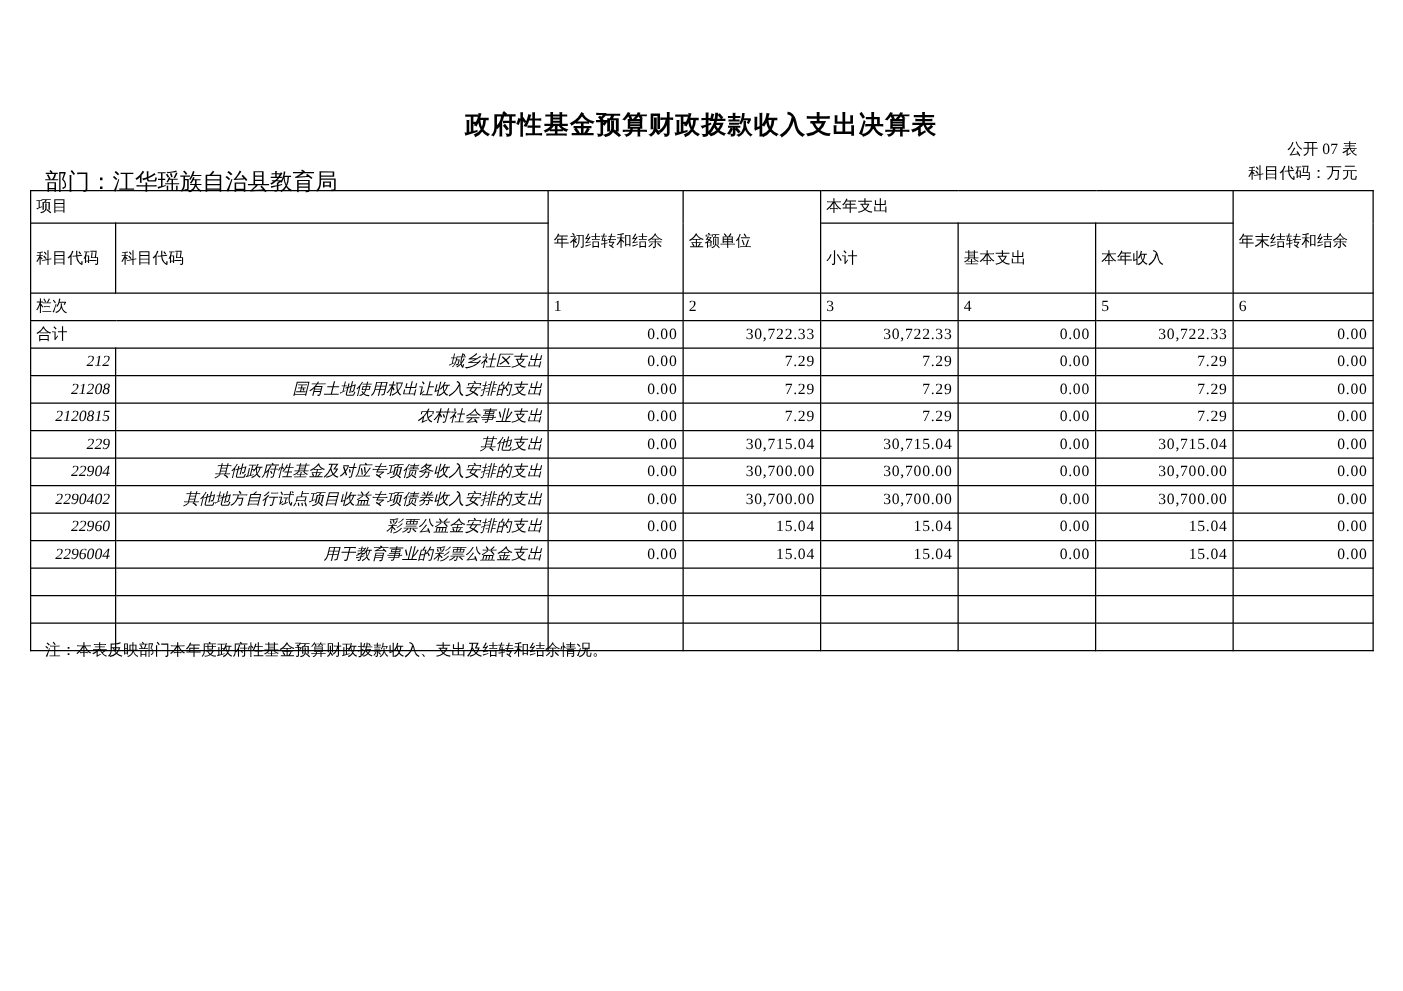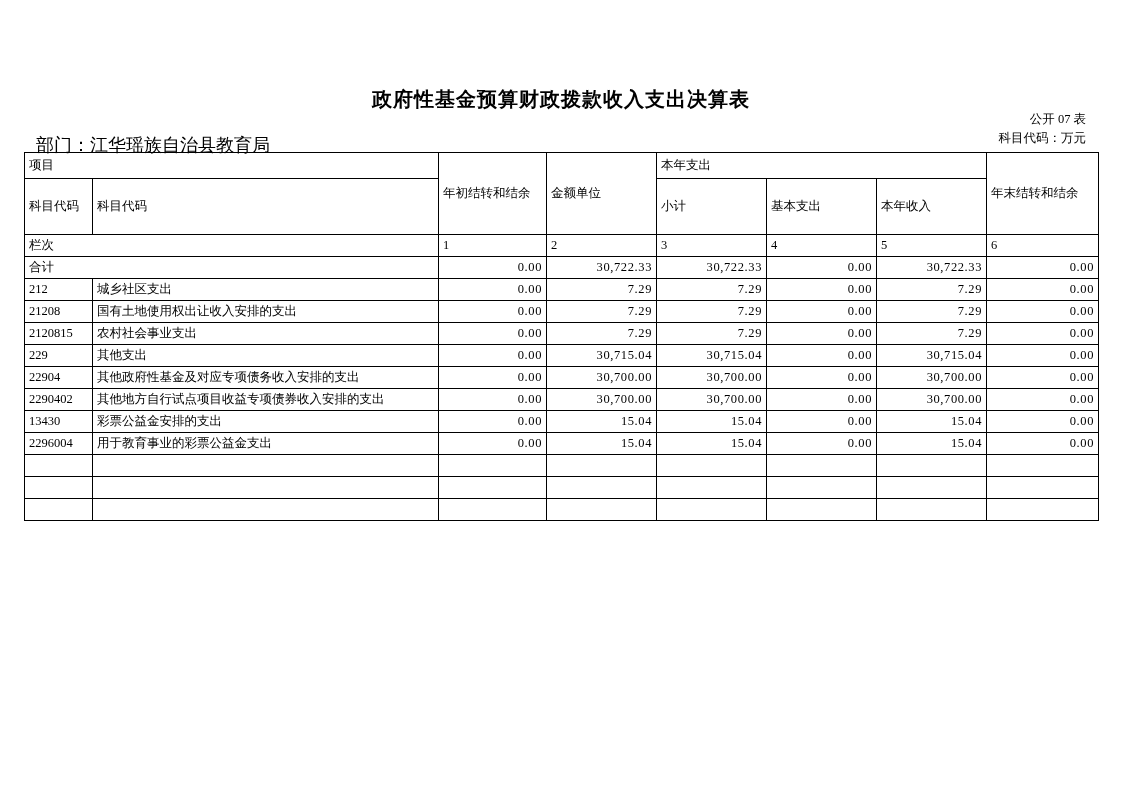--- a/index.html
+++ b/index.html
@@ -66,21 +66,21 @@
   .c-name   { width: 346px; }
   .c-begin  { width: 108px; }
   .c-income { width: 110px; }
   .c-sub    { width: 110px; }
   .c-basic  { width: 110px; }
   .c-proj   { width: 110px; }
   .c-end    { width: 112px; }
 
   .ctr { text-align: left; }
   .rgt { text-align: right; padding-right: 8px; }
-  .lft { text-align: left; padding-left: 8px; }
+  .lft { text-align: right; padding-left: 8px; font-style: italic; }
 
   .hdr-tall { height: 56px; margin-left: 16px; }
   .hdr-row1 { height: 26px; }
   .row-h    { height: 22px; margin-left: 18px; }
   .num {
     font-family: "Liberation Serif", "DejaVu Serif", serif;
     letter-spacing: 0.6px;
   }
   .bold { font-weight: bold; }
   .note {
@@ -204,21 +204,21 @@
           <td class="lft">2290402</td>
           <td class="lft">其他地方自行试点项目收益专项债券收入安排的支出</td>
           <td class="rgt num">0.00</td>
           <td class="rgt num">30,700.00</td>
           <td class="rgt num">30,700.00</td>
           <td class="rgt num">0.00</td>
           <td class="rgt num">30,700.00</td>
           <td class="rgt num">0.00</td>
         </tr>
         <tr class="row-h">
-          <td class="lft">13430</td>
+          <td class="lft">22960</td>
           <td class="lft">彩票公益金安排的支出</td>
           <td class="rgt num">0.00</td>
           <td class="rgt num">15.04</td>
           <td class="rgt num">15.04</td>
           <td class="rgt num">0.00</td>
           <td class="rgt num">15.04</td>
           <td class="rgt num">0.00</td>
         </tr>
         <tr class="row-h">
           <td class="lft">2296004</td>
@@ -256,14 +256,15 @@
           <td class="rgt num"></td>
           <td class="rgt num"></td>
           <td class="rgt num"></td>
           <td class="rgt num"></td>
           <td class="rgt num"></td>
           <td class="rgt num"></td>
         </tr>
       </tbody>
   </table>
 
+  <div class="note">注：本表反映部门本年度政府性基金预算财政拨款收入、支出及结转和结余情况。</div>
 
 </div>
 
 </body></html>

